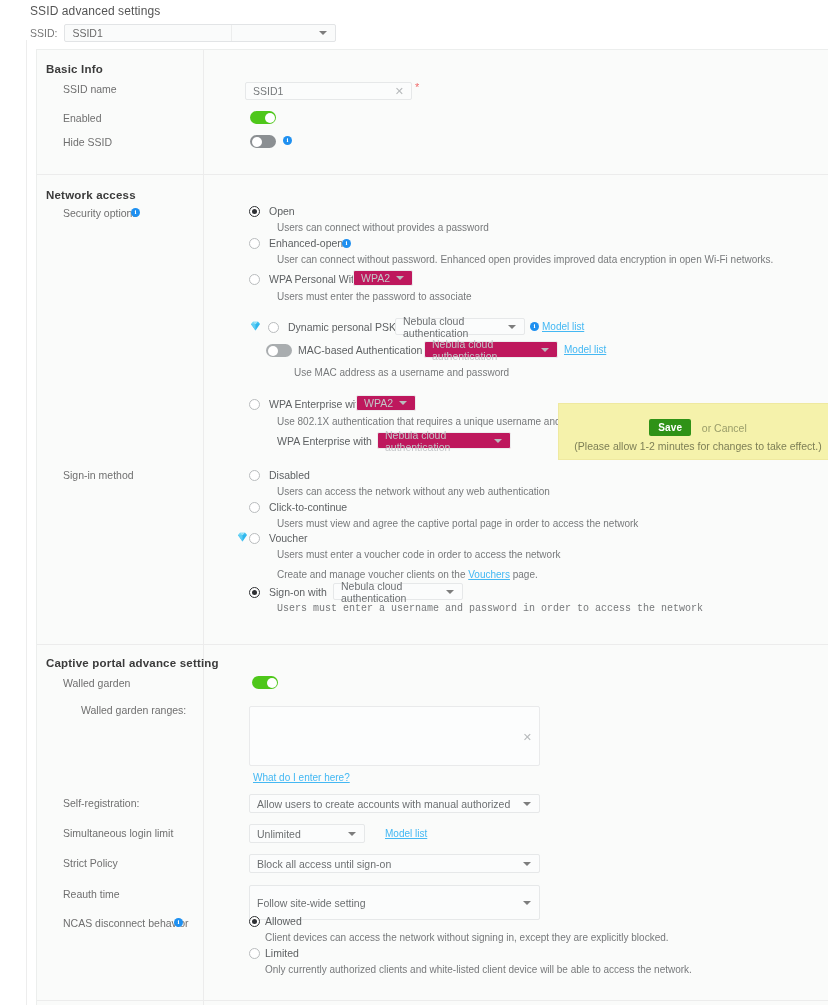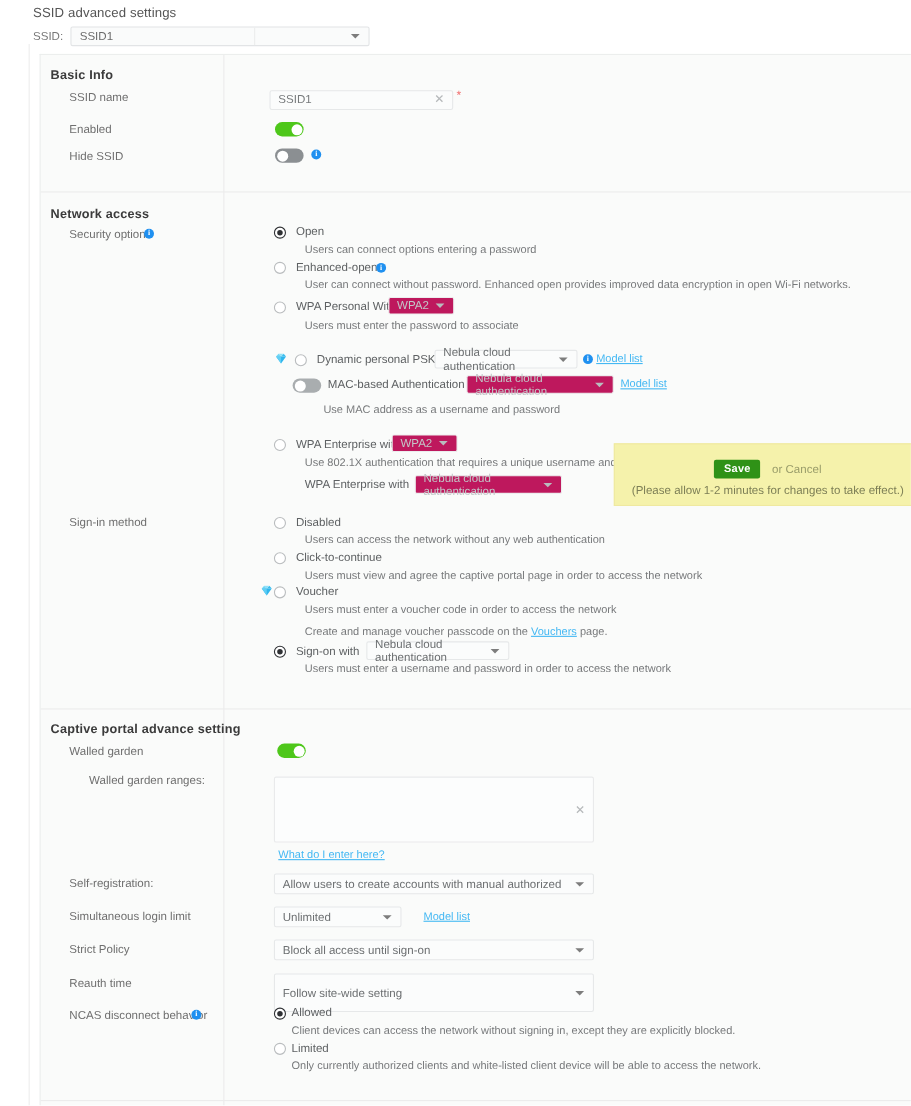--- a/index.html
+++ b/index.html
@@ -157,21 +157,21 @@
 
     <div class="hr" style="top:124px;"></div>
 
     <div class="sec-title" style="left:9px; top:139px;">Network access</div>
 
     <div class="f-label" style="left:26px; top:157px;">Security options</div>
     <div class="info-icon" style="left:94px; top:158px;">i</div>
 
     <div class="radio checked" style="left:212px; top:156px;"></div>
     <div class="opt-label" style="left:232px; top:155px;">Open</div>
-    <div class="opt-desc" style="left:240px; top:172px;">Users can connect options entering a password</div>
+    <div class="opt-desc" style="left:240px; top:172px;">Users can connect without provides a password</div>
 
     <div class="radio" style="left:212px; top:188px;"></div>
     <div class="opt-label" style="left:232px; top:187px;">Enhanced-open</div>
     <div class="info-icon" style="left:305px; top:189px;">i</div>
     <div class="opt-desc" style="left:240px; top:204px;">User can connect without password. Enhanced open provides improved data encryption in open Wi-Fi networks.</div>
 
     <div class="radio" style="left:212px; top:224px;"></div>
     <div class="opt-label" style="left:232px; top:223px;">WPA Personal With</div>
     <div class="sel disabled" style="left:316px; top:220px; width:60px; height:16px;">
       <span class="sv">WPA2</span>
@@ -233,32 +233,32 @@
       <polygon points="1,3.4 6,3.4 3.4,0.6" fill="#6fd6f5"></polygon>
       <polygon points="6,3.4 11,3.4 8.6,0.6" fill="#39bdef"></polygon>
       <polygon points="3.4,0.6 8.6,0.6 6,3.4" fill="#8fe0f8"></polygon>
       <polygon points="1,3.4 11,3.4 6,10.4" fill="#2fb6ed"></polygon>
       <polygon points="1,3.4 6,3.4 6,10.4" fill="#5fcef4"></polygon>
     </svg>
     <div class="radio" style="left:212px; top:483px;"></div>
     <div class="opt-label" style="left:232px; top:482px;">Voucher</div>
     <div class="opt-desc" style="left:240px; top:499px;">Users must enter a voucher code in order to access the network</div>
     <div class="opt-desc" style="left:240px; top:519px;">
-      <span>Create and manage voucher passcode on the</span>
+      <span>Create and manage voucher clients on the</span>
       <span class="ilink">Vouchers</span>
       <span>page.</span>
     </div>
 
     <div class="radio checked" style="left:212px; top:537px;"></div>
     <div class="opt-label" style="left:232px; top:536px;">Sign-on with</div>
     <div class="sel" style="left:296px; top:533px; width:130px; height:17px;">
       <span class="sv">Nebula cloud authentication</span>
       <span class="caret"></span>
     </div>
-    <div class="opt-desc" style="left:240px; top:553px;">Users must enter a username and password in order to access the network</div>
+    <div class="opt-desc" style="left:240px; top:553px;font-family:Liberation Mono, monospace;">Users must enter a username and password in order to access the network</div>
 
     <div class="hr" style="top:594px;"></div>
 
     <div class="sec-title" style="left:9px; top:607px;">Captive portal advance setting</div>
 
     <div class="f-label" style="left:26px; top:627px;">Walled garden</div>
     <div class="toggle on" style="left:215px; top:626px;">
       <span class="knob"></span>
     </div>
 

